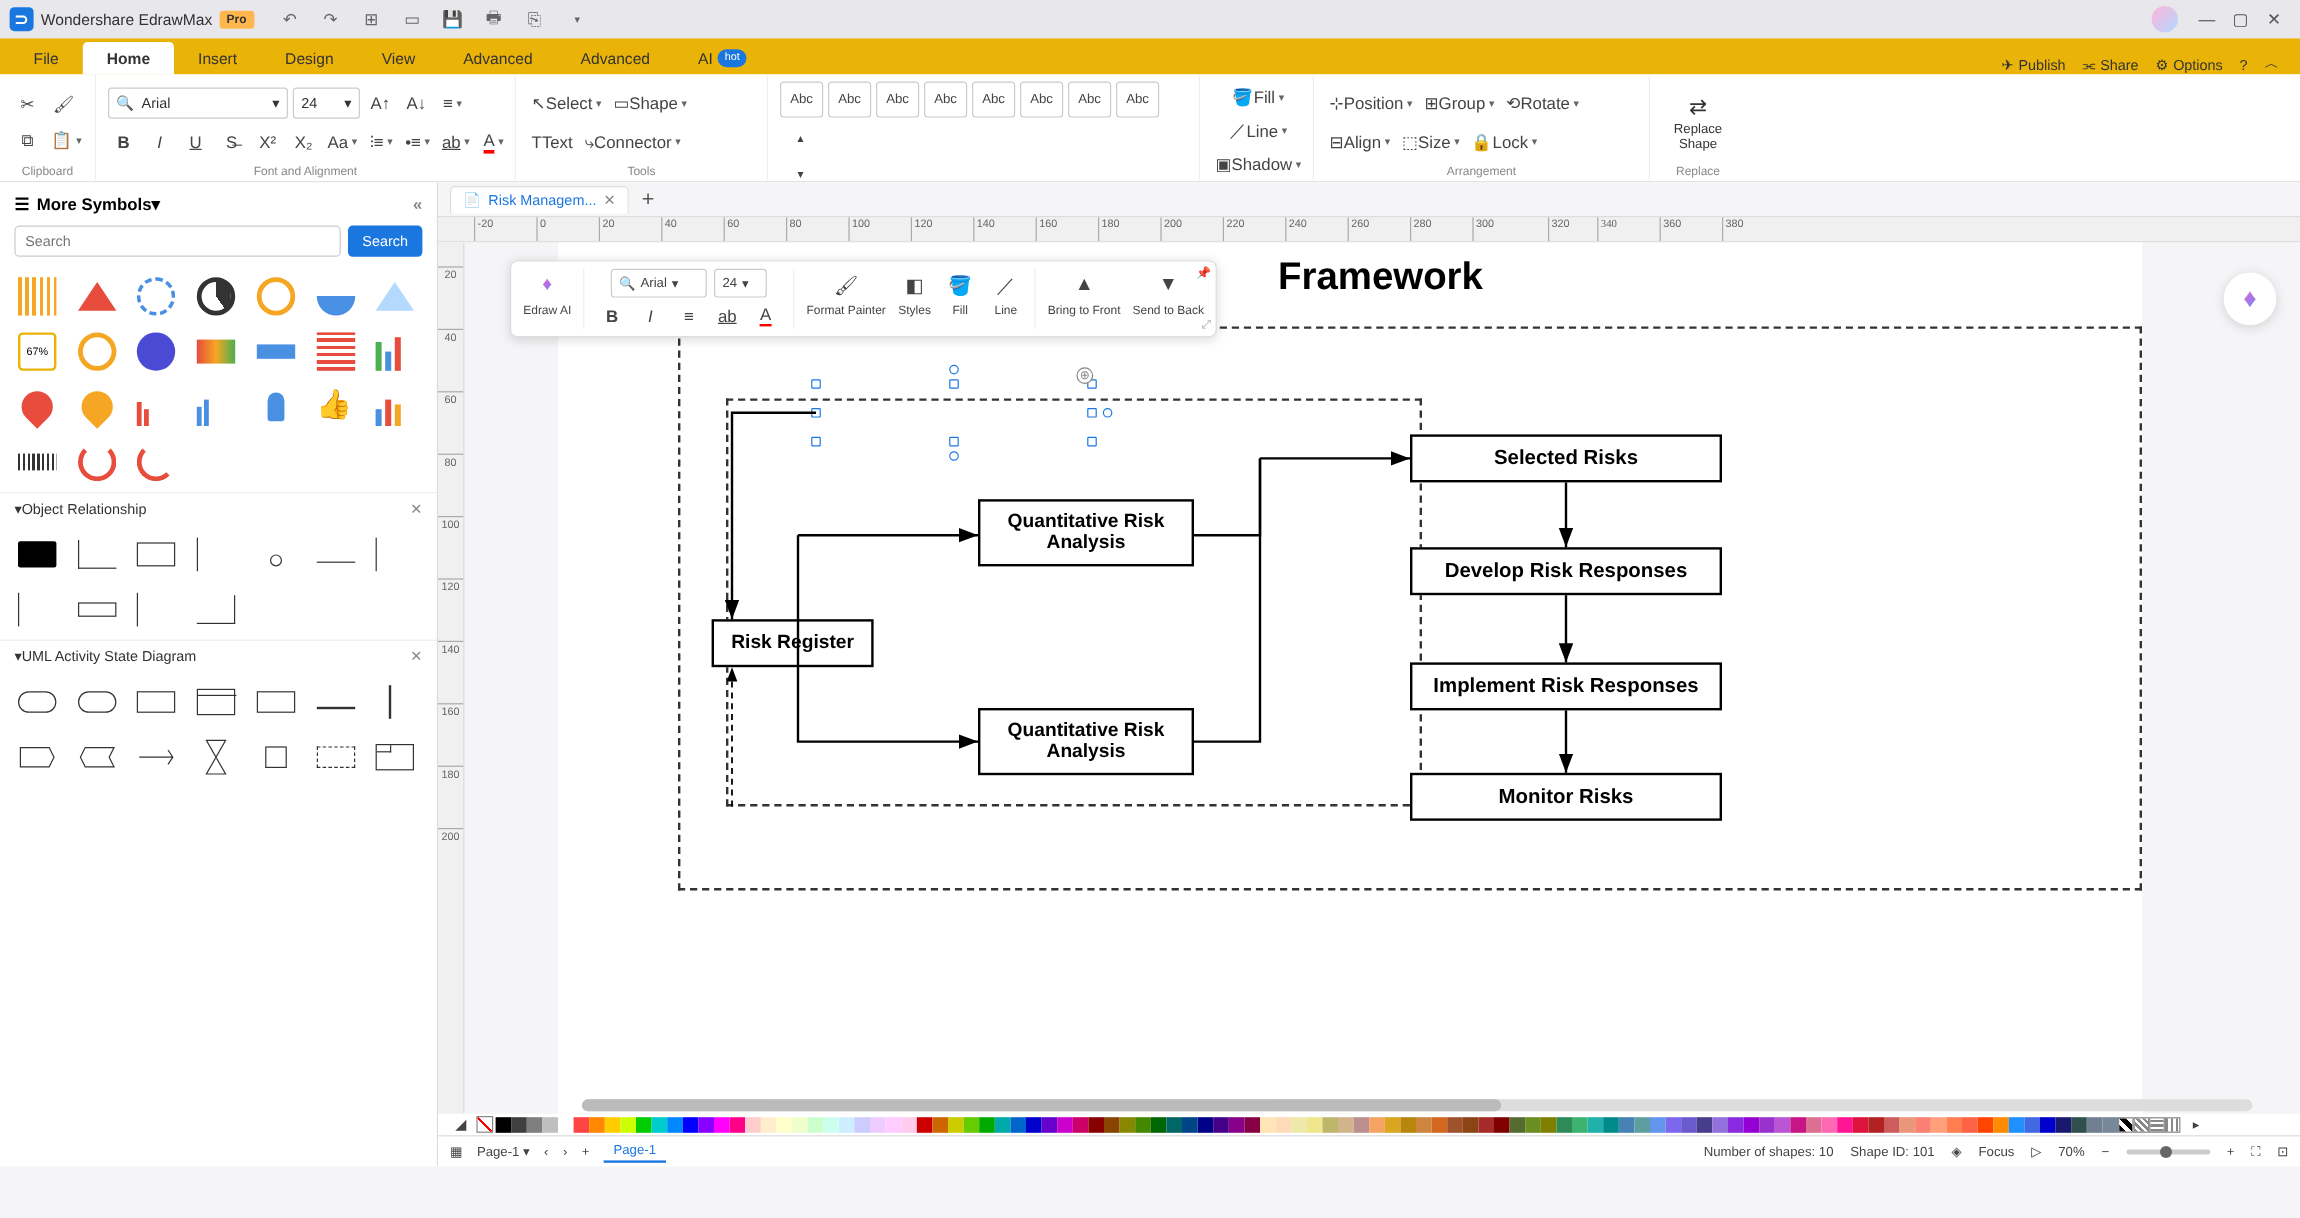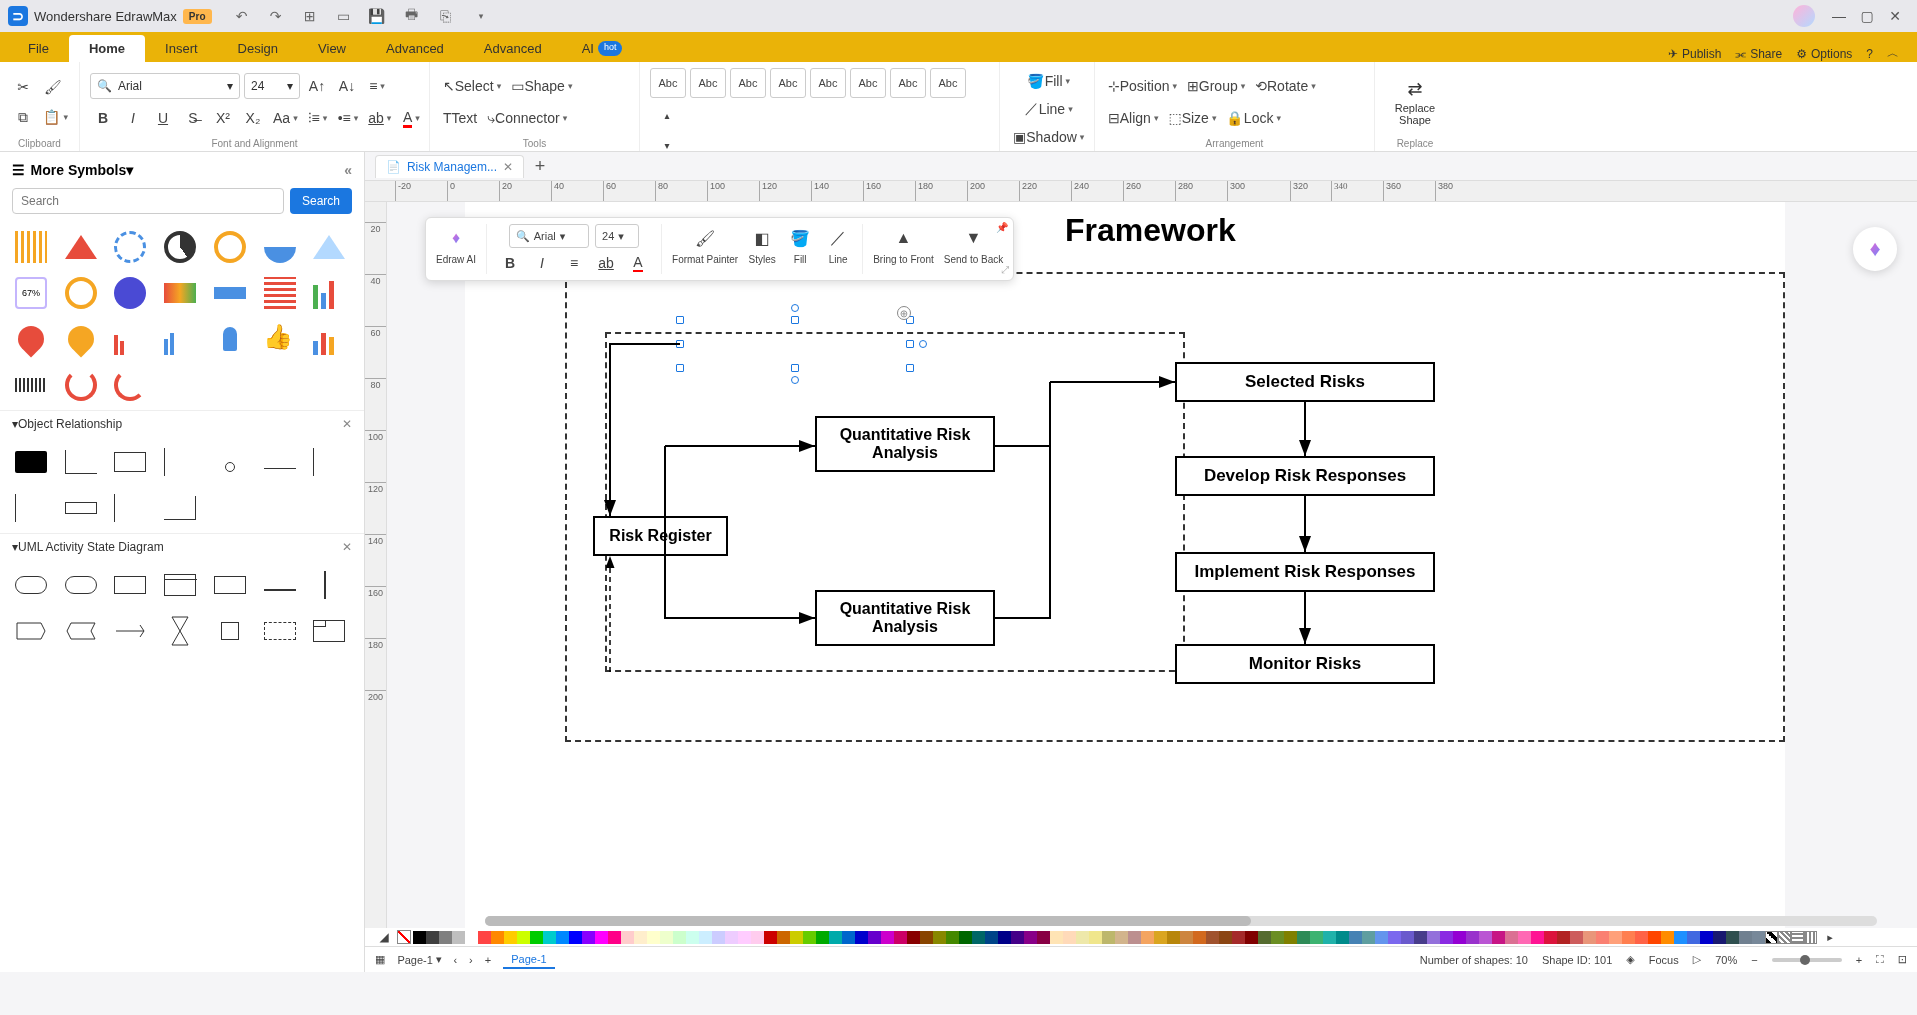--- a/index.html
+++ b/index.html
@@ -315,21 +315,21 @@
       <div class="shapeitem">
           <div style="border:4px solid #f5a623;border-radius:50%"></div>
         </div>
       <div class="shapeitem">
           <div style="border-radius:50%;background:linear-gradient(#fff 50%,#4a90e2 50%)"></div>
         </div>
       <div class="shapeitem">
           <div style="width:0;height:0;border-left:16px solid transparent;border-right:16px solid transparent;border-bottom:24px solid #b3d9ff"></div>
         </div>
       <div class="shapeitem">
-          <div style="border:2px solid #c4b5fd;border-radius:4px;font-size:9px;display:flex;align-items:center;justify-content:center">67%</div>
+          <div style="border:2px solid #eab308;border-radius:4px;font-size:9px;display:flex;align-items:center;justify-content:center">67%</div>
         </div>
       <div class="shapeitem">
           <div style="border:4px solid #f5a623;border-radius:50%"></div>
         </div>
       <div class="shapeitem">
           <div style="background:#4a4ad4;border-radius:50%"></div>
         </div>
       <div class="shapeitem">
           <div style="background:linear-gradient(90deg,#e74c3c,#f5a623,#4caf50);height:20px"></div>
         </div>

